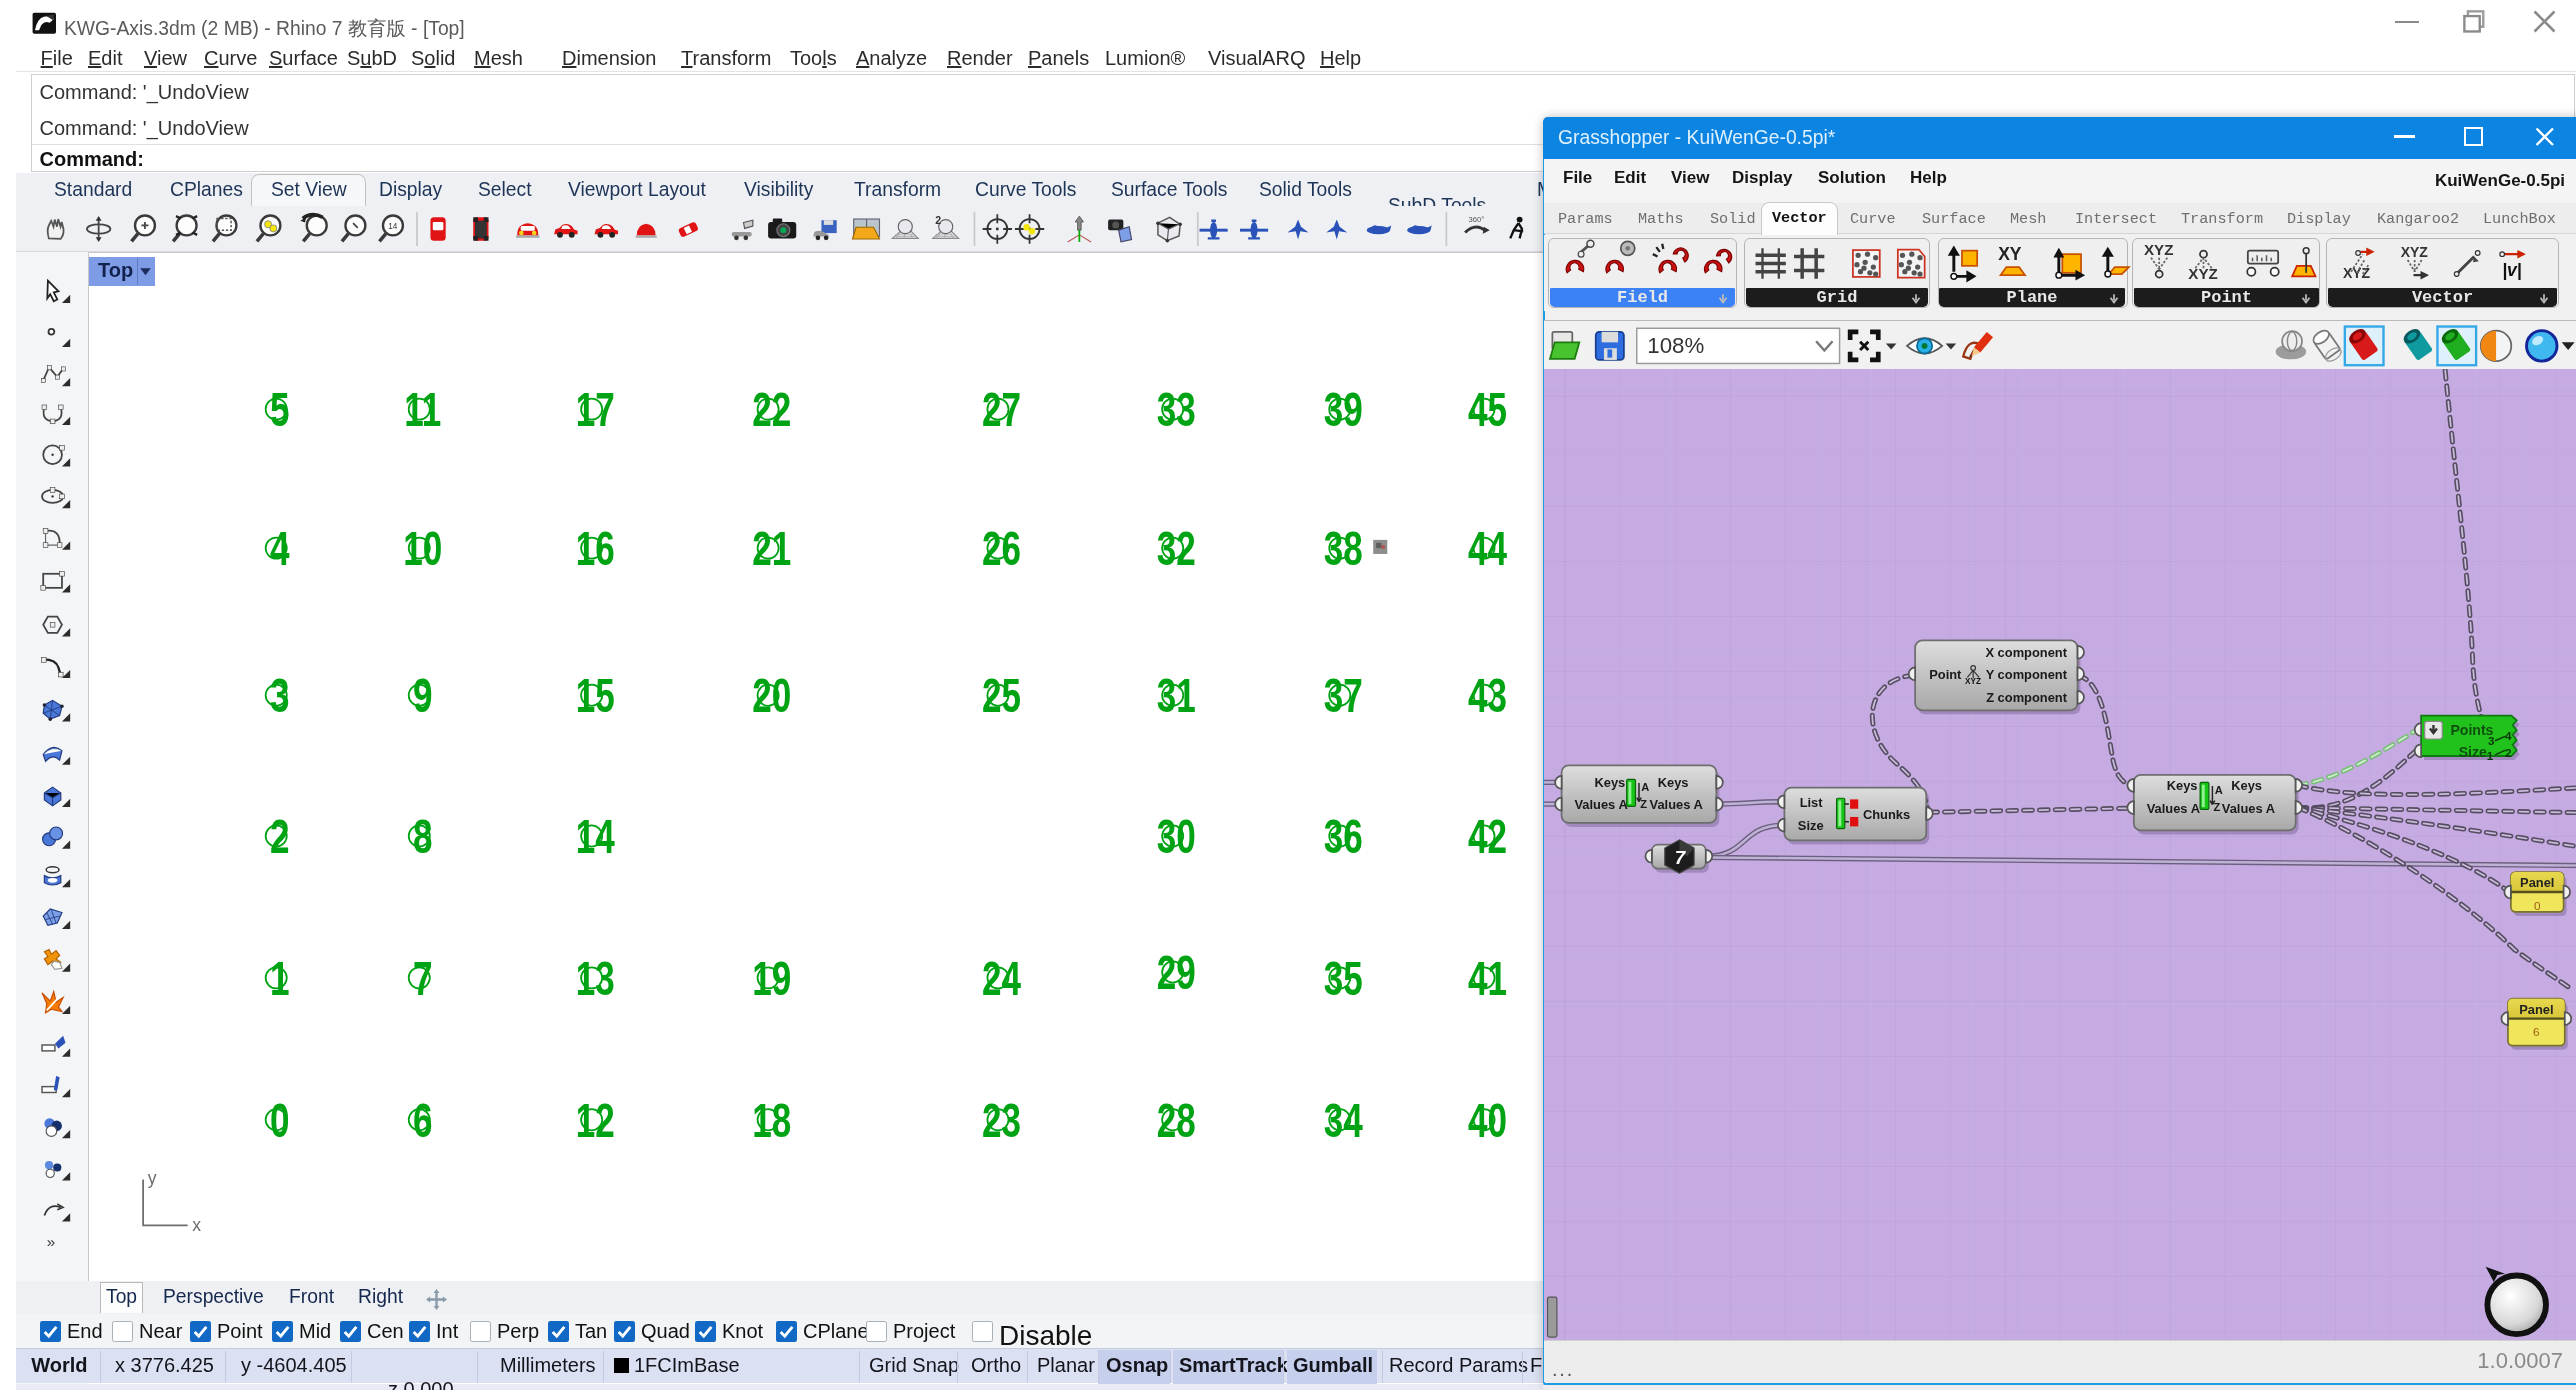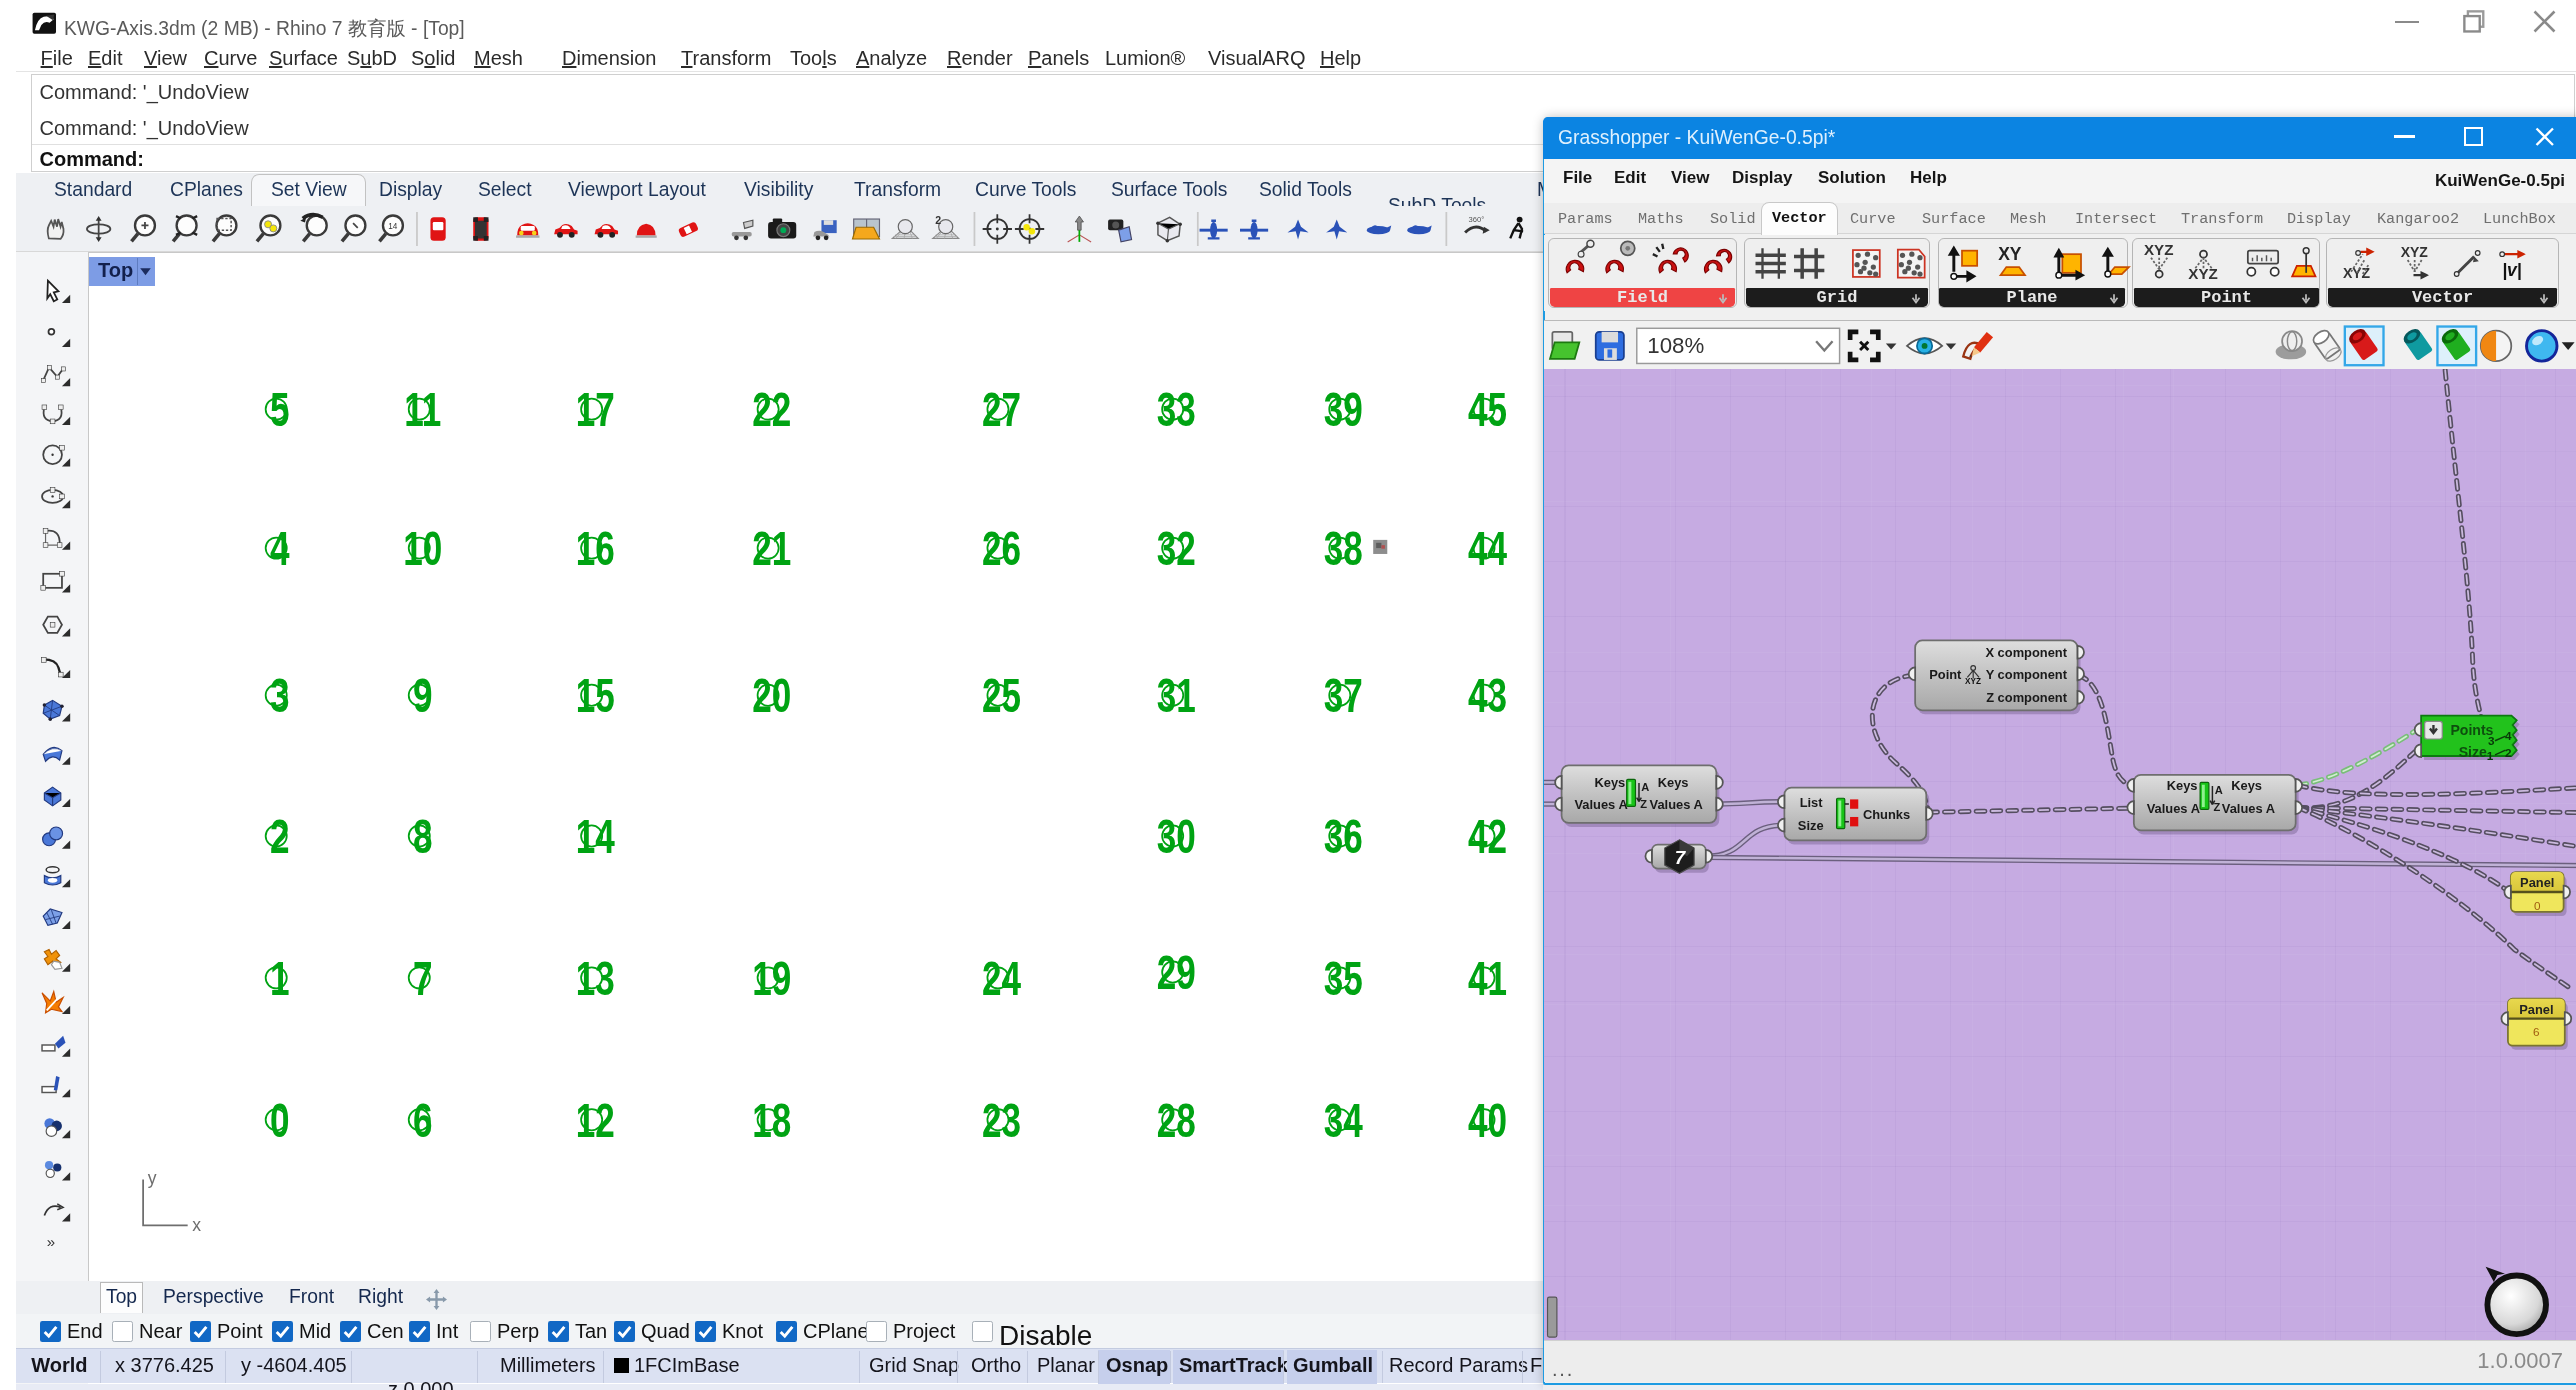--- a/index.html
+++ b/index.html
@@ -816,21 +816,21 @@
 <div class="abs" style="left:1994px;top:210px;font-size:15.2px;font-family:'Liberation Mono',monospace;color:#6f6f6f;">Mesh</div>
 <div class="abs" style="left:2059px;top:210px;font-size:15.2px;font-family:'Liberation Mono',monospace;color:#6f6f6f;">Intersect</div>
 <div class="abs" style="left:2165px;top:210px;font-size:15.2px;font-family:'Liberation Mono',monospace;color:#6f6f6f;">Transform</div>
 <div class="abs" style="left:2271px;top:210px;font-size:15.2px;font-family:'Liberation Mono',monospace;color:#6f6f6f;">Display</div>
 <div class="abs" style="left:2361px;top:210px;font-size:15.2px;font-family:'Liberation Mono',monospace;color:#6f6f6f;">Kangaroo2</div>
 <div class="abs" style="left:2467px;top:210px;font-size:15.2px;font-family:'Liberation Mono',monospace;color:#6f6f6f;">LunchBox</div>
 <div class="abs" style="left:1745px;top:202px;width:77px;height:33px;background:#fdfdfd;border:1.2px solid #c8c8c8;border-bottom:none;border-radius:8.2px 8.2px 0 0;"></div>
 <div class="abs" style="left:1756px;top:209px;font-size:15.2px;font-weight:bold;font-family:'Liberation Mono',monospace;color:#111;">Vector</div>
 <div class="abs" style="left:1528px;top:235px;width:1046px;height:76px;background:#f0f0f0;"></div>
 <div class="abs" style="left:1532px;top:238px;width:189px;height:70px;background:#efefef;border:1.2px solid #b5b5b5;border-radius:5.9px;"></div>
-<div class="abs" style="left:1534px;top:288px;width:185px;height:19.3px;background:#ef4444;border-radius:1.2px 1.2px 4.7px 4.7px;text-align:center;font-family:'Liberation Mono',monospace;font-weight:bold;font-size:17px;color:#e8e8e8;line-height:19.3px;">Field</div>
+<div class="abs" style="left:1534px;top:288px;width:185px;height:19.3px;background:#3b82f6;border-radius:1.2px 1.2px 4.7px 4.7px;text-align:center;font-family:'Liberation Mono',monospace;font-weight:bold;font-size:17px;color:#e8e8e8;line-height:19.3px;">Field</div>
 <svg class="abs" style="left:1700px;top:292px;" width="14" height="14" viewBox="0 0 24 24">
       <path d="M12 4 V14 M6 10 L12 18 L18 10" stroke="#bbb" stroke-width="3" fill="none"></path>
     </svg>
 <div class="abs" style="left:1728px;top:238px;width:186px;height:70px;background:#efefef;border:1.2px solid #b5b5b5;border-radius:5.9px;"></div>
 <div class="abs" style="left:1730px;top:288px;width:182px;height:19.3px;background:#1c1c1c;border-radius:1.2px 1.2px 4.7px 4.7px;text-align:center;font-family:'Liberation Mono',monospace;font-weight:bold;font-size:17px;color:#e8e8e8;line-height:19.3px;">Grid</div>
 <svg class="abs" style="left:1893px;top:292px;" width="14" height="14" viewBox="0 0 24 24">
       <path d="M12 4 V14 M6 10 L12 18 L18 10" stroke="#bbb" stroke-width="3" fill="none"></path>
     </svg>
 <div class="abs" style="left:1922px;top:238px;width:190px;height:70px;background:#efefef;border:1.2px solid #b5b5b5;border-radius:5.9px;"></div>
 <div class="abs" style="left:1923px;top:288px;width:186px;height:19.3px;background:#1c1c1c;border-radius:1.2px 1.2px 4.7px 4.7px;text-align:center;font-family:'Liberation Mono',monospace;font-weight:bold;font-size:17px;color:#e8e8e8;line-height:19.3px;">Plane</div>

